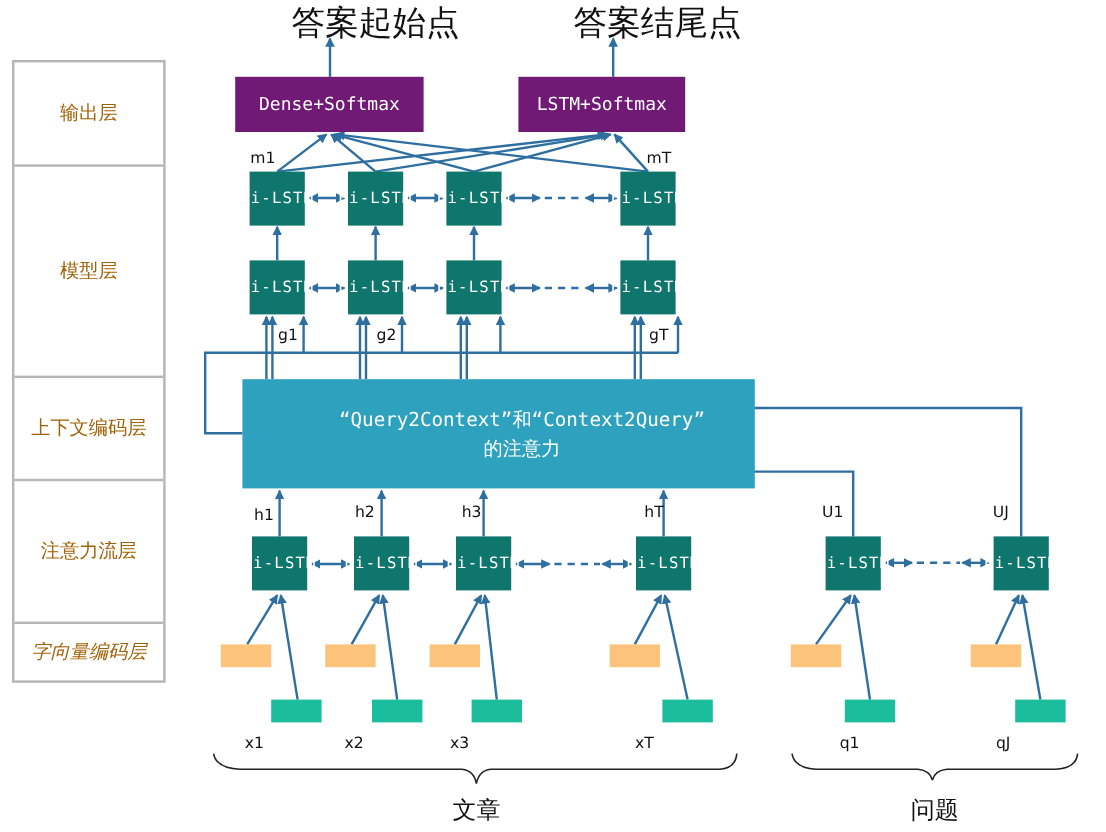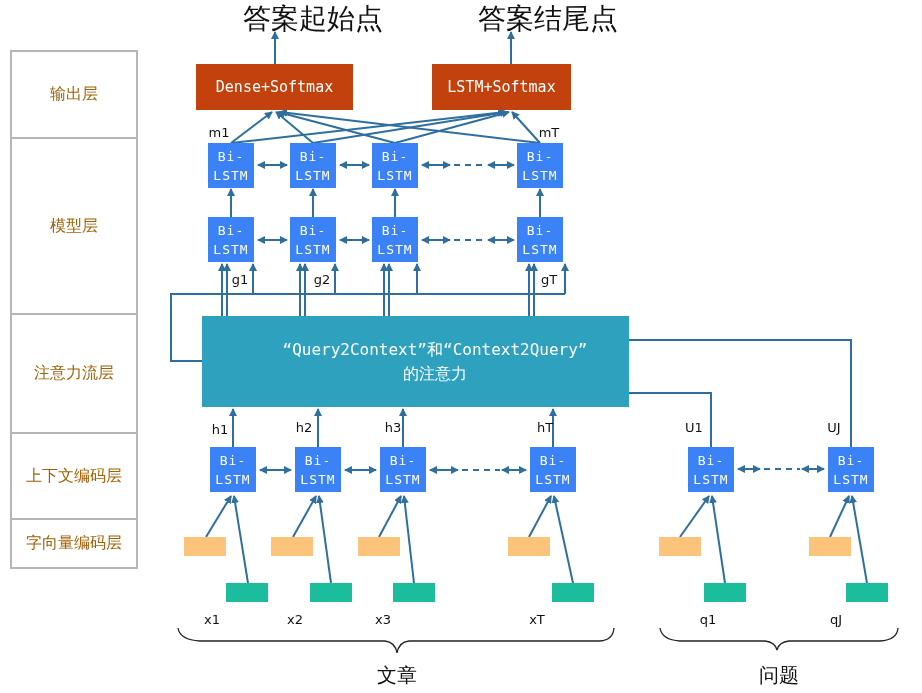--- a/index.html
+++ b/index.html
@@ -1,44 +1,44 @@
 <!DOCTYPE html>
 <html><head>
 <meta charset="utf-8">
 <style>
   html, body { margin:0; padding:0; background:#ffffff; }
   body { width:922px; height:693px; position:relative; overflow:hidden;
          font-family: "DejaVu Sans", "Liberation Sans", sans-serif; }
   .layer-table { position:absolute; left:10px; top:50px; width:128px; border:2px solid #b5b5b5; box-sizing:border-box; }
   .layer-row { border-bottom:2px solid #b5b5b5; display:flex; align-items:center; justify-content:center;
                font-size:16px; color:#a16207; box-sizing:border-box; }
-  .layer-row:last-child { border-bottom:none; }
+  .layer-row:last-child { border-bottom:none;font-style:italic; }
   .title { position:absolute; font-size:28px; color:#111; transform:translateX(-50%); white-space:nowrap; top:0px;margin-left:37px; }
-  .pink { position:absolute; background:#c2410c; color:#fff; font-family:"DejaVu Sans Mono","Liberation Mono",monospace;
+  .pink { position:absolute; background:#701a75; color:#fff; font-family:"DejaVu Sans Mono","Liberation Mono",monospace;
           font-size:15px; display:flex; align-items:center; justify-content:center; }
-  .lstm { position:absolute; width:46px; height:45px; background:#3b82f6; color:#fff;
+  .lstm { position:absolute; width:46px; height:45px; background:#0f766e; color:#fff;
           font-family:"DejaVu Sans Mono","Liberation Mono",monospace; font-size:13px; line-height:19px;
-          display:flex; flex-direction:column; align-items:center; justify-content:center; letter-spacing:1px; }
+          display:flex; align-items:center; justify-content:center; letter-spacing:1px; }
   .attn { position:absolute; left:202px; top:316px; width:388px; height:91px; background:#2ea1bf; color:#fff;
           display:flex; flex-direction:column; align-items:center; justify-content:center; font-size:16px; line-height:24px;
           font-family:"DejaVu Sans Mono","Liberation Mono",monospace;padding-left:39px; }
   .lbl { position:absolute; font-size:13px; color:#111; transform:translateX(-50%); white-space:nowrap; }
   .orange { position:absolute; width:42px; height:19px; background:#fcc37a; }
   .green { position:absolute; width:42px; height:19px; background:#1cbd9c; }
   .brace-lbl { position:absolute; font-size:20px; color:#111; transform:translateX(-50%); }
   svg#wires { position:absolute; left:0; top:0; }
 </style>
 </head>
 <body>
 
 <div class="layer-table">
   <div class="layer-row" style="height:87px">输出层</div>
   <div class="layer-row" style="height:176px">模型层</div>
+  <div class="layer-row" style="height:86px">上下文编码层</div>
   <div class="layer-row" style="height:119px">注意力流层</div>
-  <div class="layer-row" style="height:86px">上下文编码层</div>
   <div class="layer-row" style="height:47px">字向量编码层</div>
 </div>
 
 <svg id="wires" width="922" height="693">
   <defs>
     <marker id="ah" markerWidth="8" markerHeight="8" refX="7" refY="4" orient="auto" markerUnits="userSpaceOnUse">
       <path d="M0,0 L8,4 L0,8 Z" fill="#2e6fa0"></path>
     </marker>
     <marker id="ahs" markerWidth="8" markerHeight="8" refX="1" refY="4" orient="auto" markerUnits="userSpaceOnUse">
       <path d="M8,0 L0,4 L8,8 Z" fill="#2e6fa0"></path>

